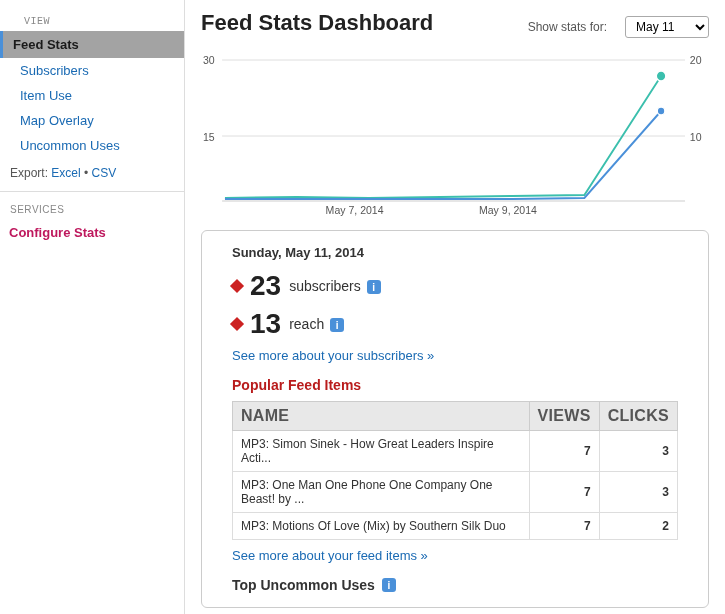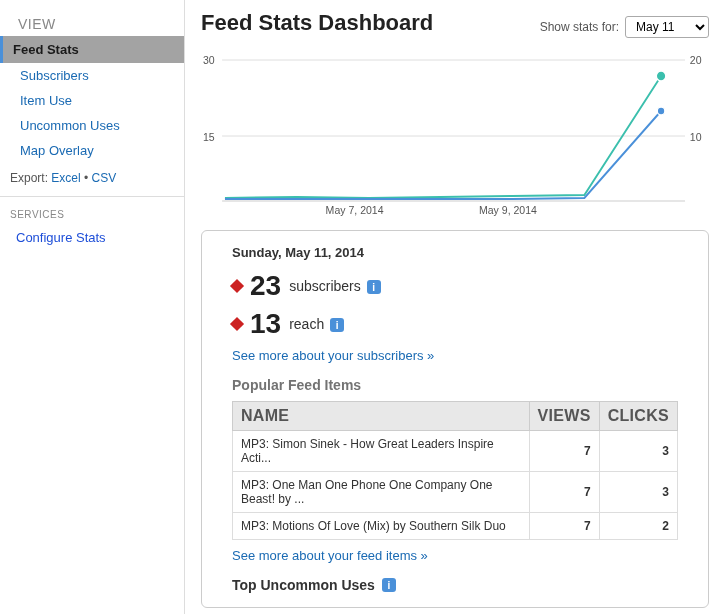--- a/index.html
+++ b/index.html
@@ -6,25 +6,26 @@
     body { font-family: Arial, sans-serif; font-size: 13px; color: #333; background: #fff; display: flex; width: 725px; min-height: 614px; }
 
     
     #sidebar {
       width: 185px;
       min-width: 185px;
       border-right: 1px solid #ddd;
       padding: 8px 0;
     }
     .sidebar-section-label {
-      font-size: 14px;
+      font-size: 10px;
       color: #888;
-      padding: 8px 10px 4px 18px;
+      padding: 8px 10px 4px 24px;
       letter-spacing: 0.5px;
       text-transform: uppercase;
+      font-family: Liberation Mono, monospace;
     }
     .sidebar-item-active {
       background: #a3a3a3;
       font-weight: bold;
       color: #1a1a1a;
       padding: 6px 10px;
       display: block;
       cursor: pointer;
       border-left: 3px solid #4a90d9;
     }
@@ -48,25 +49,25 @@
     .sidebar-services-label {
       font-size: 10px;
       color: #888;
       padding: 12px 10px 4px 10px;
       letter-spacing: 0.5px;
       text-transform: uppercase;
       border-top: 1px solid #ddd;
       margin-top: 6px;
     }
     .sidebar-configure {
-      padding: 6px 16px;
+      padding: 6px 9px;
       display: block;
-      color: #1d4ed8;
-      cursor: pointer;
-      font-weight: normal;
+      color: #be185d;
+      cursor: pointer;
+      font-weight: bold;
     }
 
     
     #main {
       flex: 1;
       padding: 10px 16px;
       overflow: auto;
     }
 
     
@@ -77,21 +78,21 @@
       margin-bottom: 8px;
     }
     .page-title {
       font-size: 22px;
       font-weight: bold;
       color: #222;
     }
     .show-stats-row {
       display: flex;
       align-items: center;
-      gap: 6px;
+      gap: 18px;
       font-size: 12px;
       color: #555;
       margin-top: 6px;
     }
     .show-stats-select {
       border: 1px solid #aaa;
       border-radius: 3px;
       padding: 2px 16px 2px 6px;
       font-size: 12px;
       background: #fff;
@@ -164,21 +165,21 @@
       cursor: pointer;
       text-decoration: none;
       display: block;
       margin: 8px 0 14px 0;
     }
 
     
     .section-title {
       font-size: 14px;
       font-weight: bold;
-      color: #737373;
+      color: #b91c1c;
       margin-bottom: 8px;
     }
     .feed-table {
       width: 100%;
       border-collapse: collapse;
       font-size: 12px;
     }
     .feed-table thead tr {
       background: #e8e8e8;
     }
@@ -230,22 +231,22 @@
   </style>
 </head>
 <body>
 
 <div id="sidebar">
   <div class="sidebar-section-label">VIEW</div>
 
   <div class="sidebar-item-active">Feed Stats</div>
   <a class="sidebar-item">Subscribers</a>
   <a class="sidebar-item">Item Use</a>
+  <a class="sidebar-item">Map Overlay</a>
   <a class="sidebar-item">Uncommon Uses</a>
-  <a class="sidebar-item">Map Overlay</a>
 
   <div class="sidebar-export">
     <span>Export:</span>
     <a>Excel</a>
     <span>•</span>
     <a>CSV</a>
   </div>
 
   <div class="sidebar-services-label">SERVICES</div>
   <div class="sidebar-configure">Configure Stats</div>

